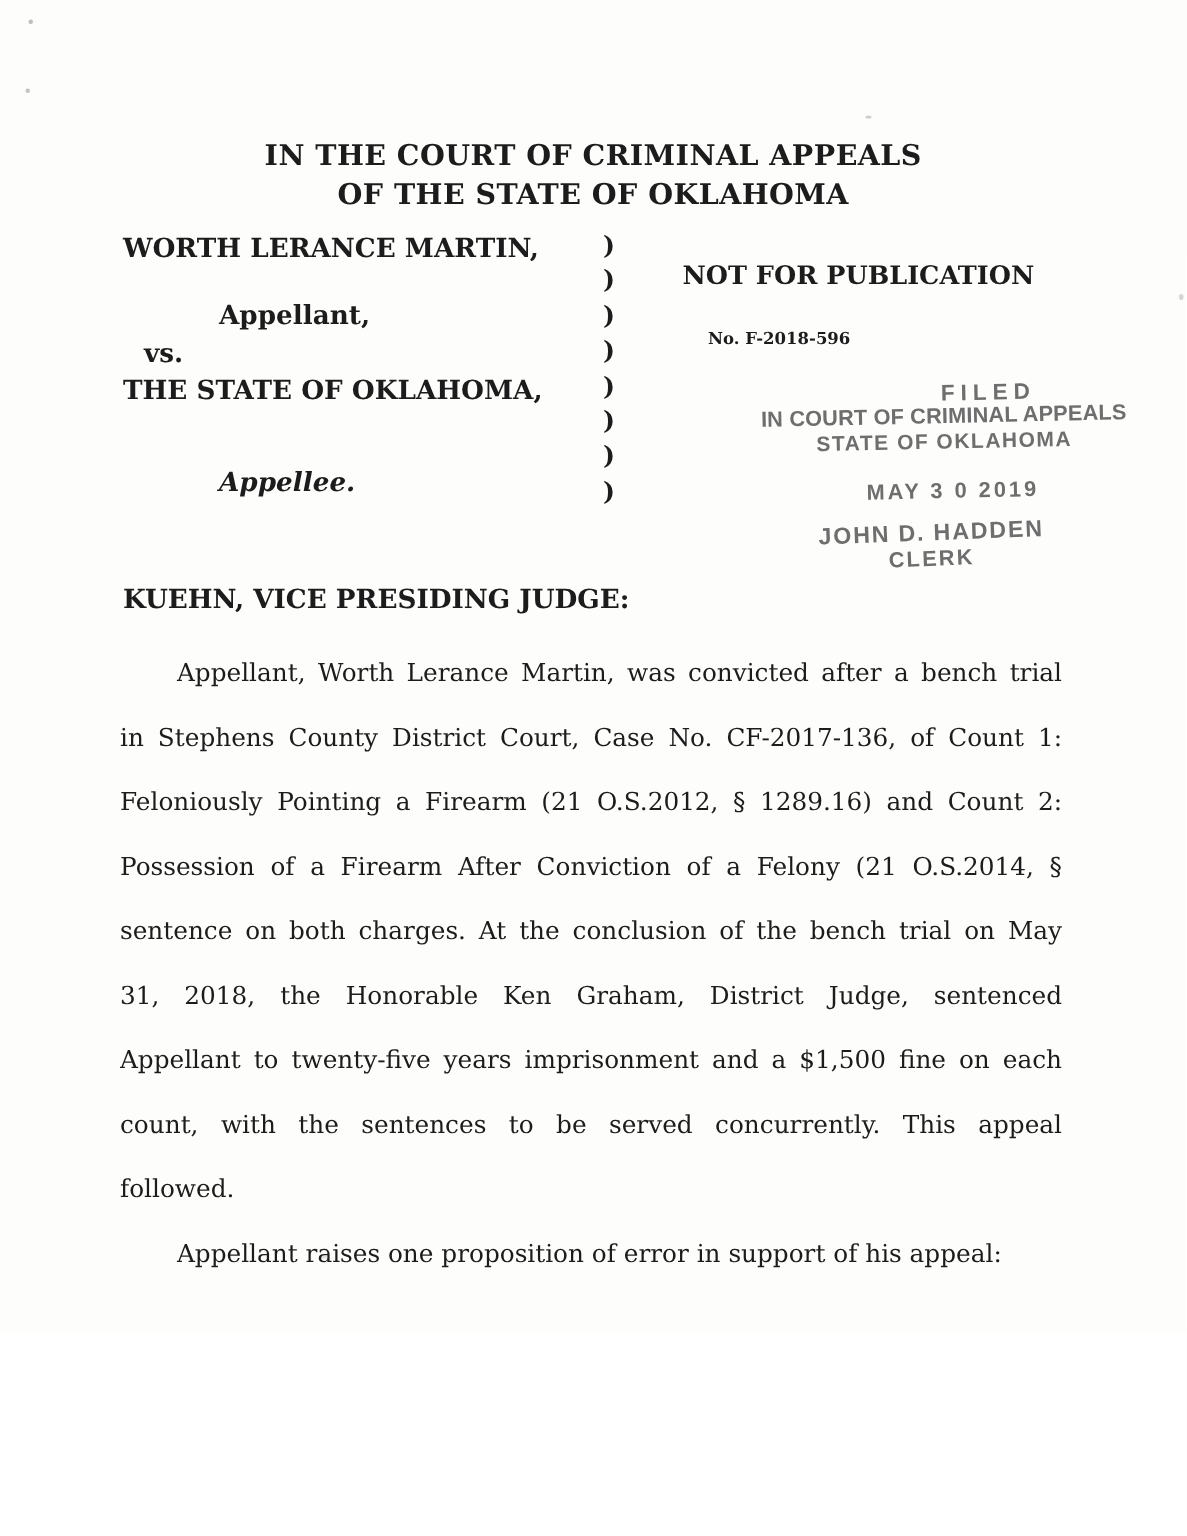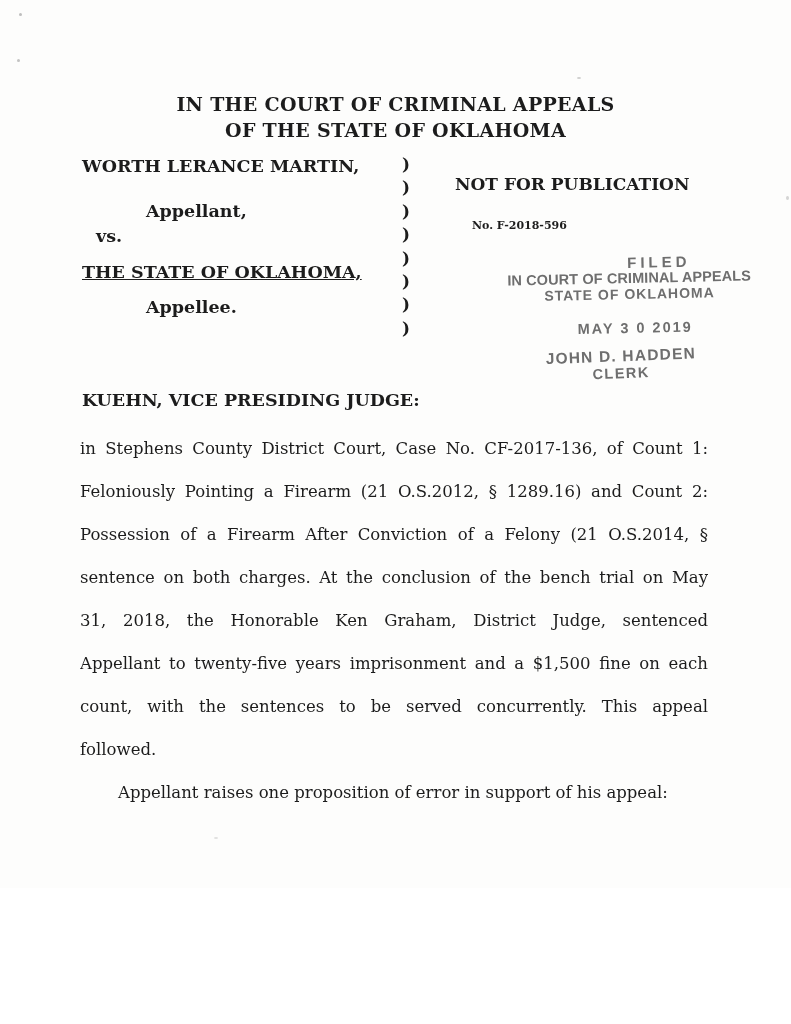--- a/index.html
+++ b/index.html
@@ -26,22 +26,22 @@
     position: absolute; top: 91px; left: 0; right: 0;
     text-align: center; font-weight: bold;
     font-size: 19px; line-height: 26px; letter-spacing: 0.3px;
   }
 
   
   .cap { position: absolute; font-weight: bold; font-size: 17.5px; white-space: nowrap; }
   .cap-appellant-name { top: 156px; left: 82px; }
   .cap-appellant-label { top: 201px; left: 146px; }
   .cap-vs { top: 226px; left: 96px; }
-  .cap-appellee-name { top: 262px; left: 82px; text-decoration: underline; }
-  .cap-appellee-label { top: 297px; left: 146px; }
+  .cap-appellee-name { top: 251px; left: 82px; }
+  .cap-appellee-label { top: 312px; left: 146px; font-style: italic; }
 
   
   .paren-col {
     position: absolute; top: 153px; left: 402px;
     font-weight: bold; font-size: 17px; line-height: 23.4px;
   }
 
   
   .pub-notice { position: absolute; top: 174px; left: 455px; font-weight: bold; font-size: 17px; white-space: nowrap; }
   .case-no    { position: absolute; top: 219px; left: 472px; font-weight: bold; font-size: 11px; white-space: nowrap; text-align: center; }
@@ -124,20 +124,21 @@
     <div class="state-line">STATE OF OKLAHOMA</div>
     <div class="date">MAY 3 0 2019</div>
     <div class="clerk-name">JOHN D. HADDEN</div>
     <div class="clerk-title">CLERK</div>
   </div>
 
 
   <div class="judge-heading">KUEHN, VICE PRESIDING JUDGE:</div>
 
   <div class="body-block">
+    <div class="bline indent">Appellant, Worth Lerance Martin, was convicted after a bench trial</div>
     <div class="bline">in Stephens County District Court, Case No. CF-2017-136, of Count 1:</div>
     <div class="bline">Feloniously Pointing a Firearm (21 O.S.2012, § 1289.16) and Count 2:</div>
     <div class="bline">Possession of a Firearm After Conviction of a Felony (21 O.S.2014, §</div>
     <div class="bline">sentence on both charges. At the conclusion of the bench trial on May</div>
     <div class="bline">31, 2018, the Honorable Ken Graham, District Judge, sentenced</div>
     <div class="bline">Appellant to twenty-five years imprisonment and a $1,500 fine on each</div>
     <div class="bline">count, with the sentences to be served concurrently. This appeal</div>
     <div class="bline noj">followed.</div>
     <div class="bline indent noj">Appellant raises one proposition of error in support of his appeal:</div>
   </div>

